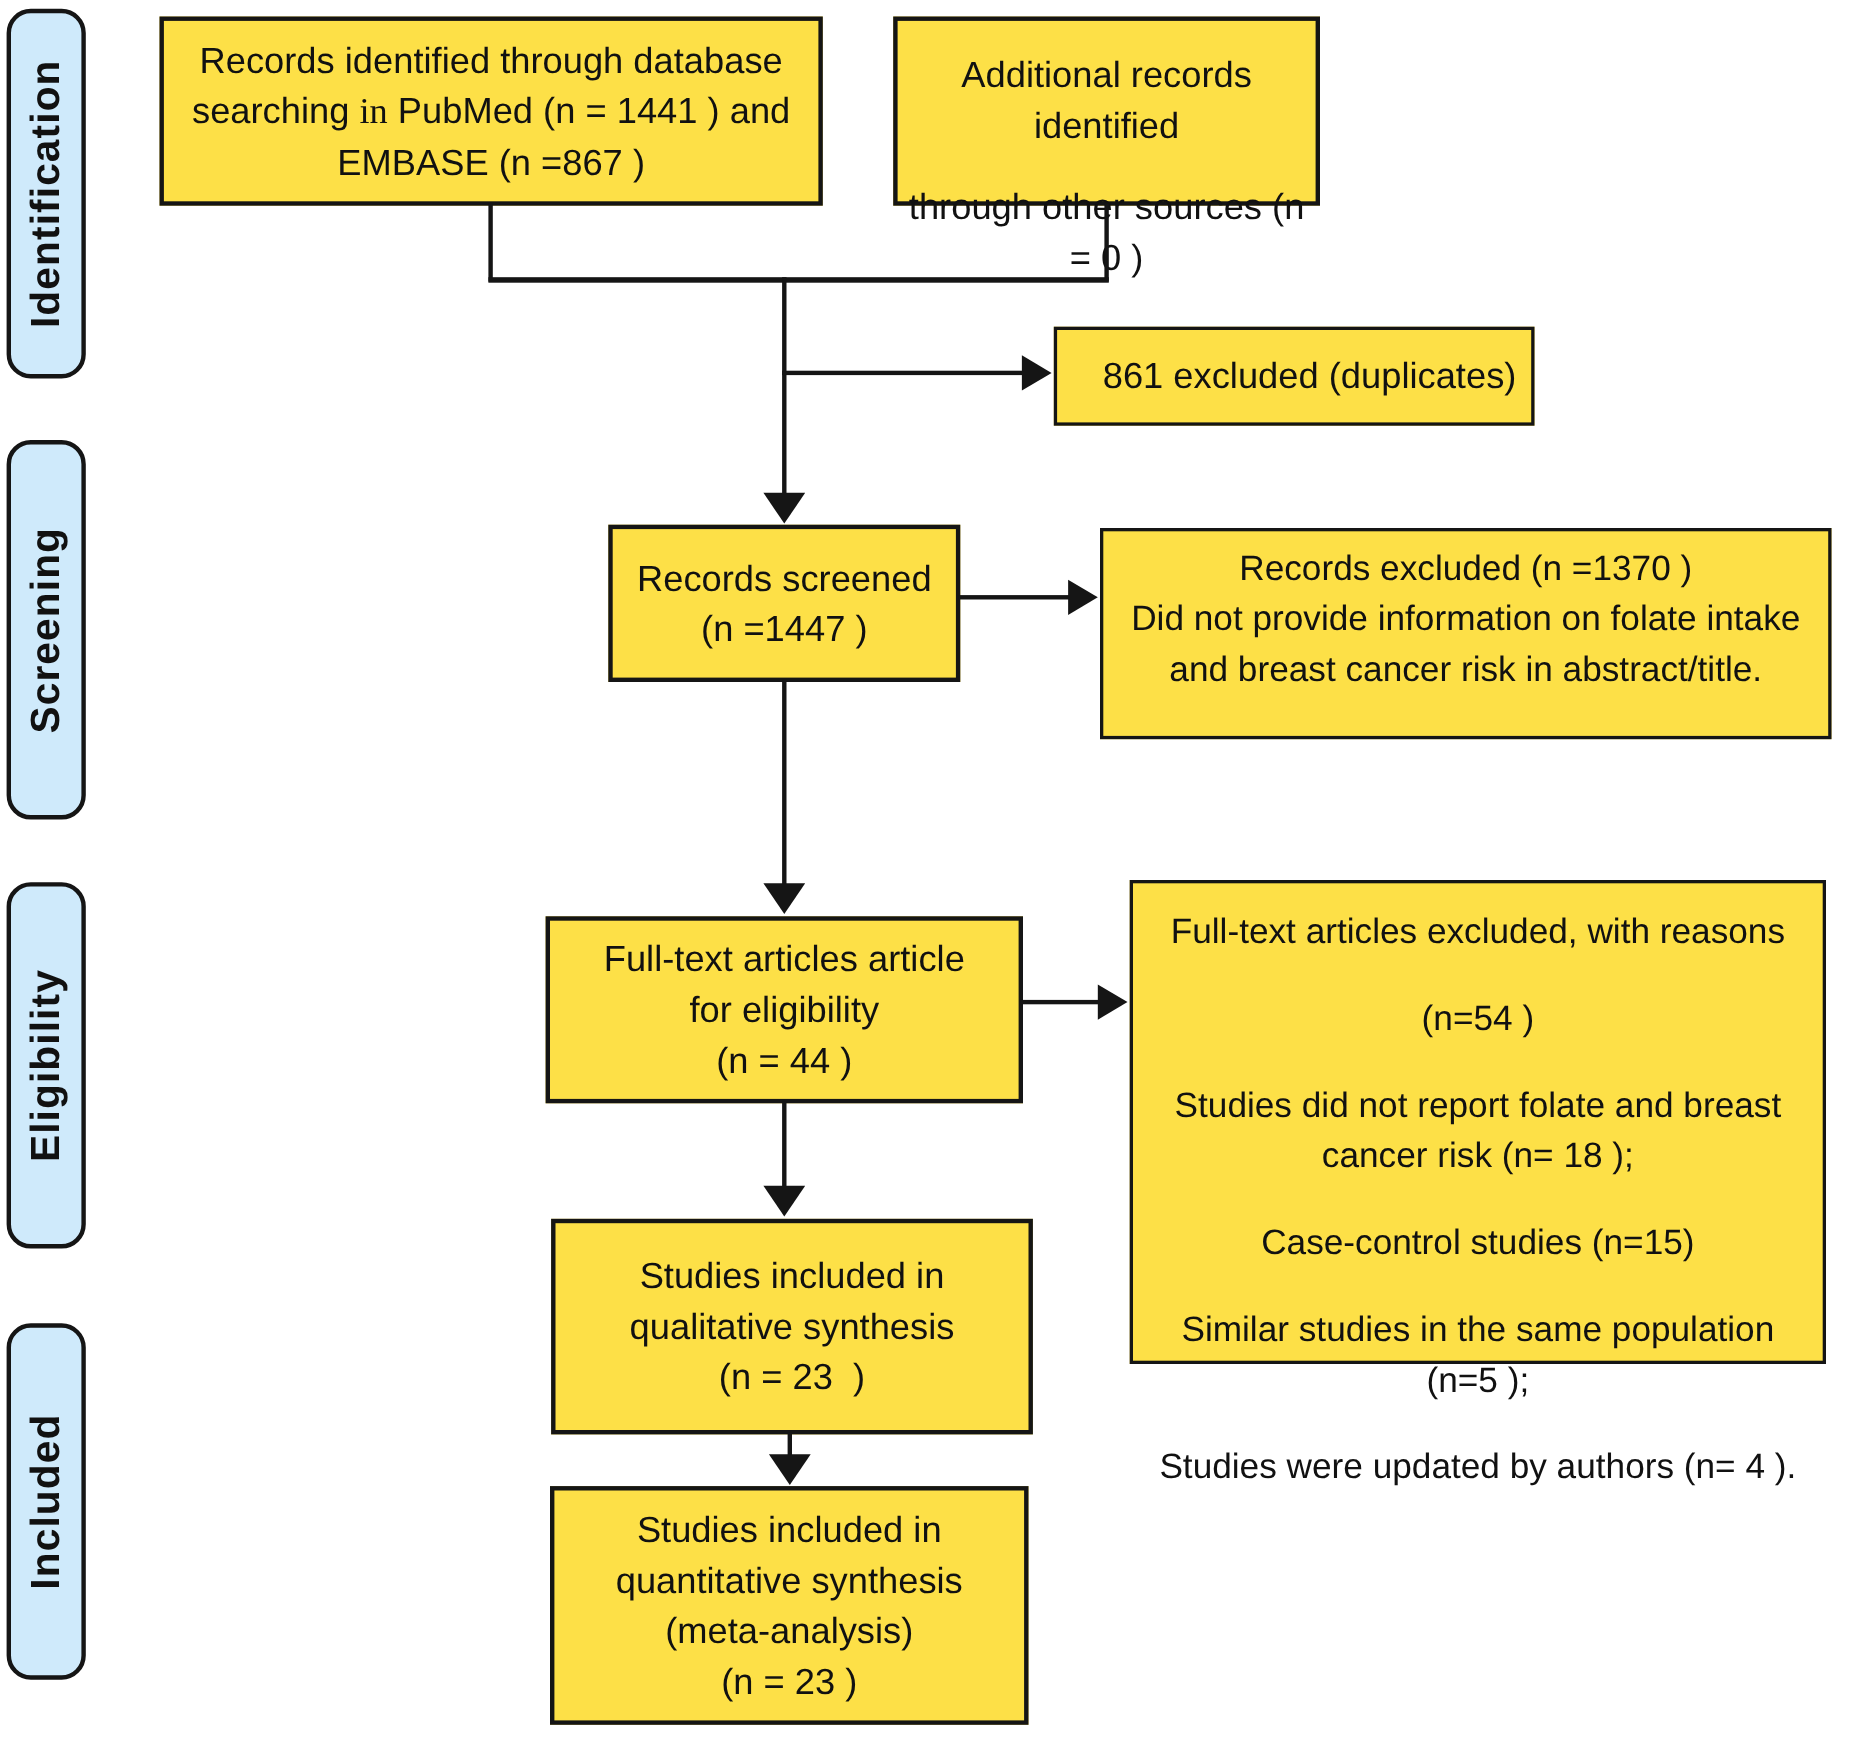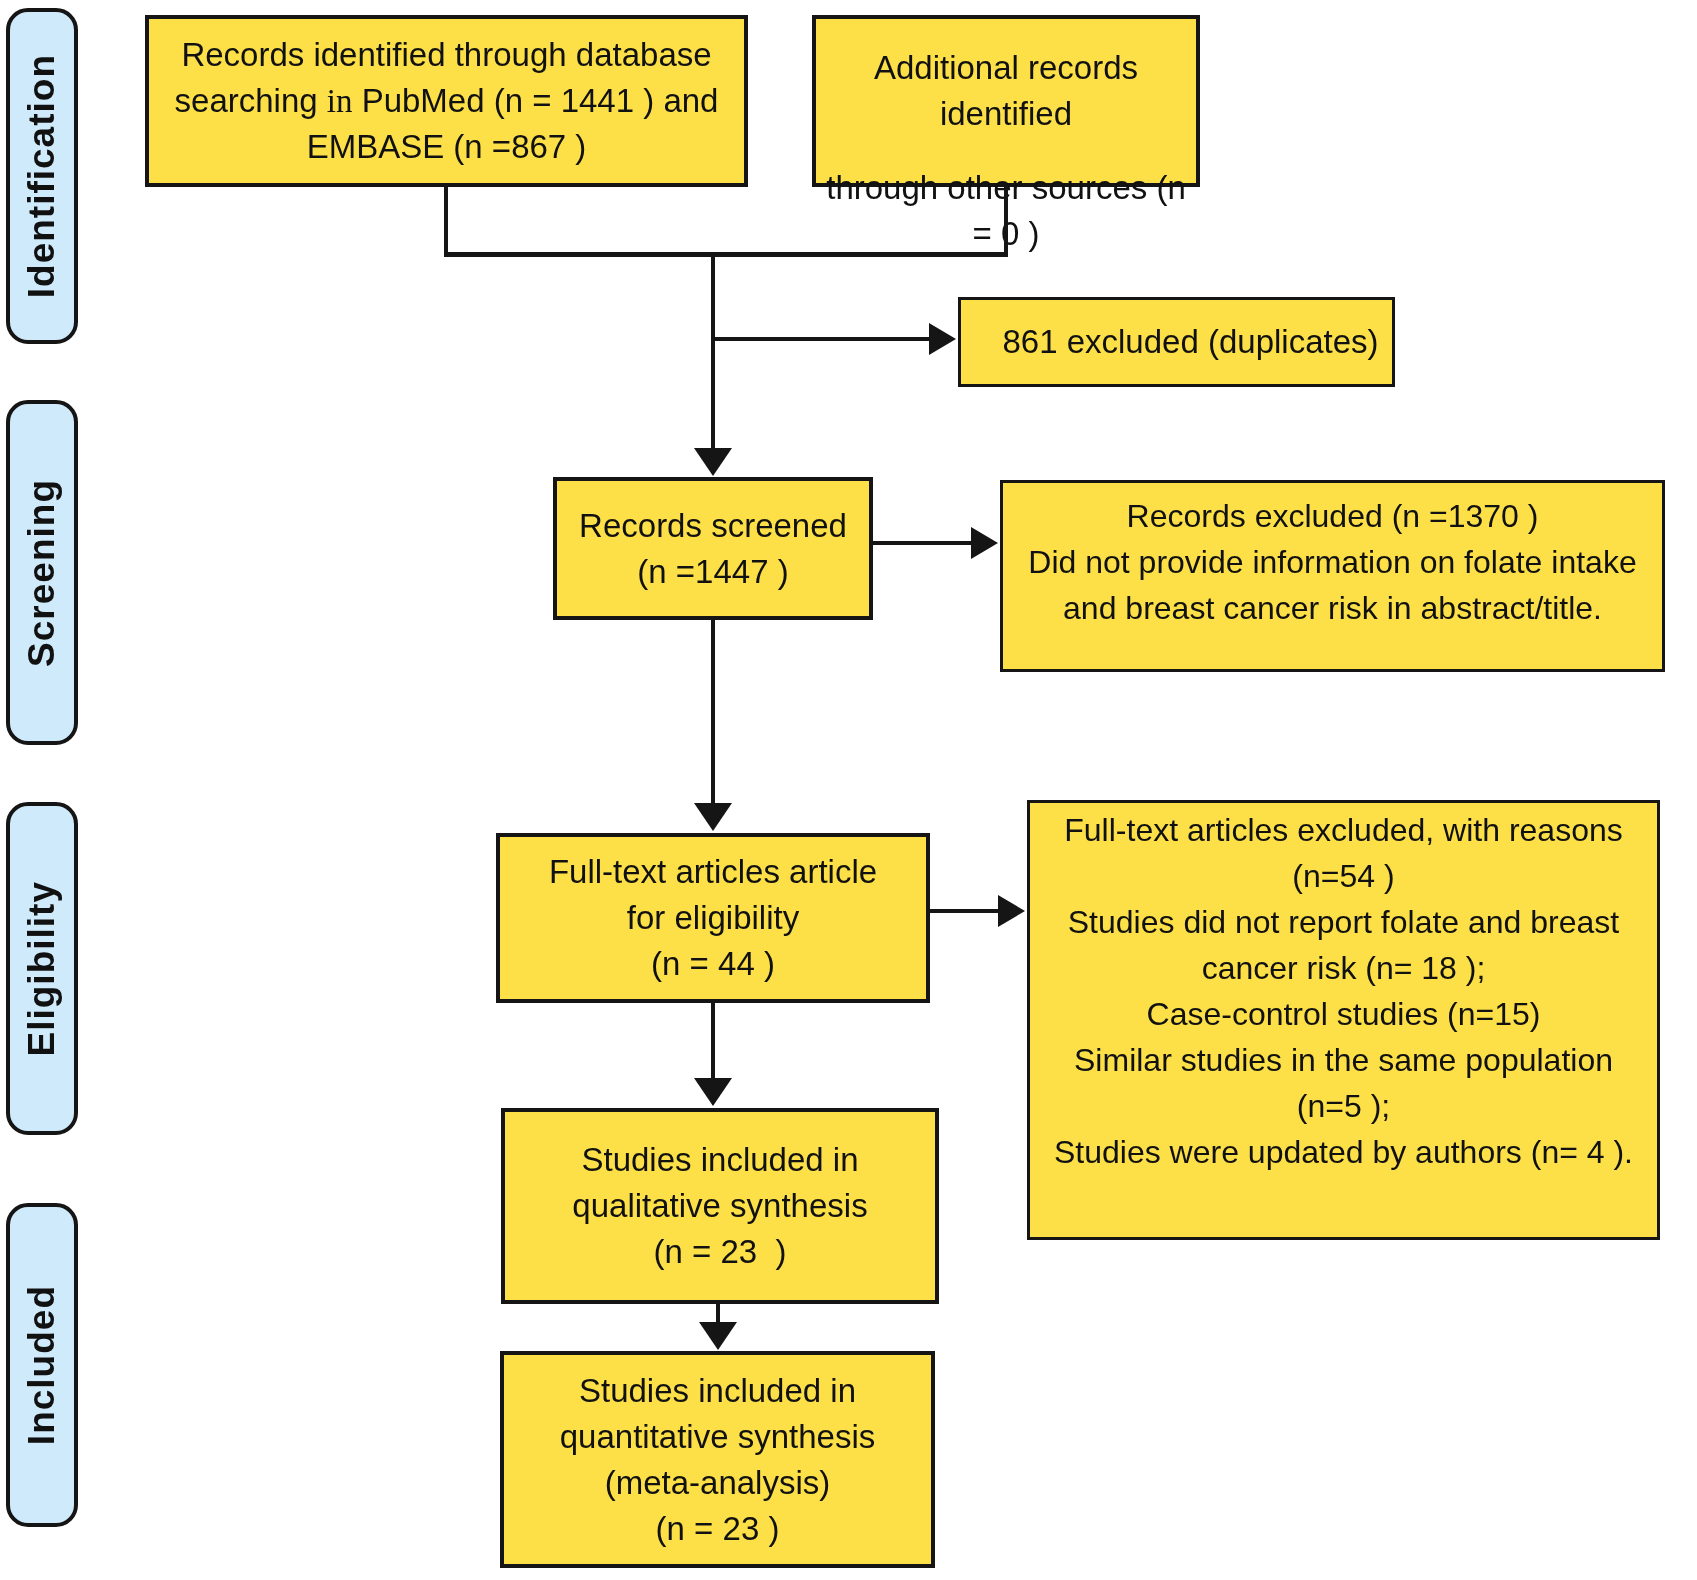--- a/index.html
+++ b/index.html
@@ -119,21 +119,21 @@
 
   <div class="fbox" style="left:496px;top:833px;width:434px;height:170px;">
     <div>Full-text articles article</div>
     <div>for eligibility</div>
     <div>(n = 44 )</div>
   </div>
 
   <div class="line" style="left:928px;top:909px;width:76px;height:4px;"></div>
   <div class="arrow-right" style="left:998px;top:895px;"></div>
 
-  <div class="fbox thin top-align" style="left:1027px;top:800px;width:633px;height:440px;padding:4px 22px;font-size:32px;">
+  <div class="fbox thin top-align" style="left:1027px;top:800px;width:633px;height:440px;padding:20px 22px;font-size:32px;gap:33px;">
     <div class="heading">Full-text articles excluded, with reasons</div>
     <div class="heading">(n=54 )</div>
     <div class="body">Studies did not report folate and breast cancer risk (n= 18 );</div>
     <div class="body">Case-control studies (n=15)</div>
     <div class="body">Similar studies in the same population (n=5 );</div>
     <div class="body">Studies were updated by authors (n= 4 ).</div>
   </div>
 
   <div class="line" style="left:711px;top:1001px;width:4px;height:82px;"></div>
   <div class="arrow-down" style="left:694px;top:1078px;"></div>

